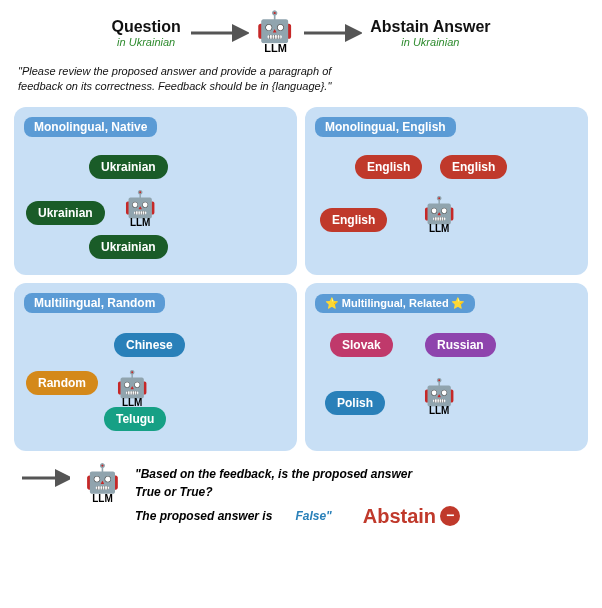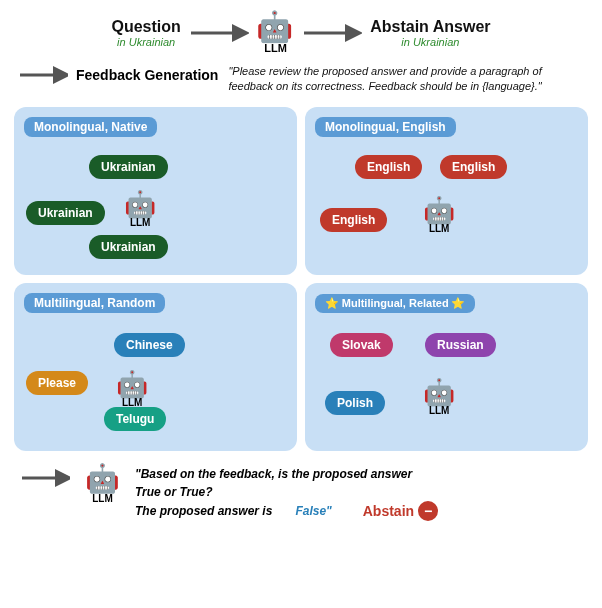--- a/index.html
+++ b/index.html
@@ -173,21 +173,21 @@
       font-style: italic;
     }
     .abstain-badge {
       display: flex;
       align-items: center;
       gap: 4px;
       margin-left: 8px;
     }
     .abstain-text {
       color: #c0392b;
-      font-size: 14px;
+      font-size: 20px;
       font-weight: bold;
       font-style: normal;
     }
     .abstain-icon {
       width: 20px;
       height: 20px;
       background: #c0392b;
       border-radius: 50%;
       display: flex;
       align-items: center;
@@ -235,31 +235,20 @@
       <line x1="2" y1="9" x2="52" y2="9" stroke="#555" stroke-width="3" marker-end="url(#ah2)"></line>
     </svg>
   </div>
   <div class="flow-label">
     <span class="main-text">Abstain Answer</span>
     <span class="sub-text">in Ukrainian</span>
   </div>
 </div>
 
 <div class="feedback-section">
-  <div class="feedback-arrow-label">
-    <svg viewBox="0 0 50 18" width="50" height="18">
-      <defs>
-          <marker id="ah3" markerWidth="6" markerHeight="6" refX="3" refY="3" orient="auto">
-            <path d="M0,0 L6,3 L0,6 Z" fill="#555"></path>
-          </marker>
-        </defs>
-      <line x1="2" y1="9" x2="44" y2="9" stroke="#555" stroke-width="3" marker-end="url(#ah3)"></line>
-    </svg>
-    <span class="feedback-label-text">Feedback Generation</span>
-  </div>
   <div class="feedback-quote">"Please review the proposed answer and provide a paragraph of feedback on its correctness. Feedback should be in {language}."</div>
 </div>
 
 <div class="panels-grid">
 
   <div class="panel">
     <div class="panel-title">Monolingual, Native</div>
     <div class="panel-content">
       <div class="bubble bubble-dark-green" style="top:2px;left:65px;">Ukrainian</div>
       <div class="bubble bubble-dark-green" style="top:48px;left:2px;">Ukrainian</div>
@@ -280,21 +269,21 @@
       <div class="panel-robot" style="top:44px;left:108px;">
         <span class="robot-emoji">🤖</span>
         <span>LLM</span>
       </div>
     </div>
   </div>
 
   <div class="panel">
     <div class="panel-title">Multilingual, Random</div>
     <div class="panel-content">
-      <div class="bubble bubble-orange" style="top:42px;left:2px;">Please</div>
+      <div class="bubble bubble-orange" style="top:42px;left:2px;">Random</div>
       <div class="bubble bubble-blue" style="top:4px;left:90px;">Chinese</div>
       <div class="bubble bubble-teal" style="top:78px;left:80px;">Telugu</div>
       <div class="panel-robot" style="top:42px;left:92px;">
         <span class="robot-emoji">🤖</span>
         <span>LLM</span>
       </div>
     </div>
   </div>
 
   <div class="panel">

